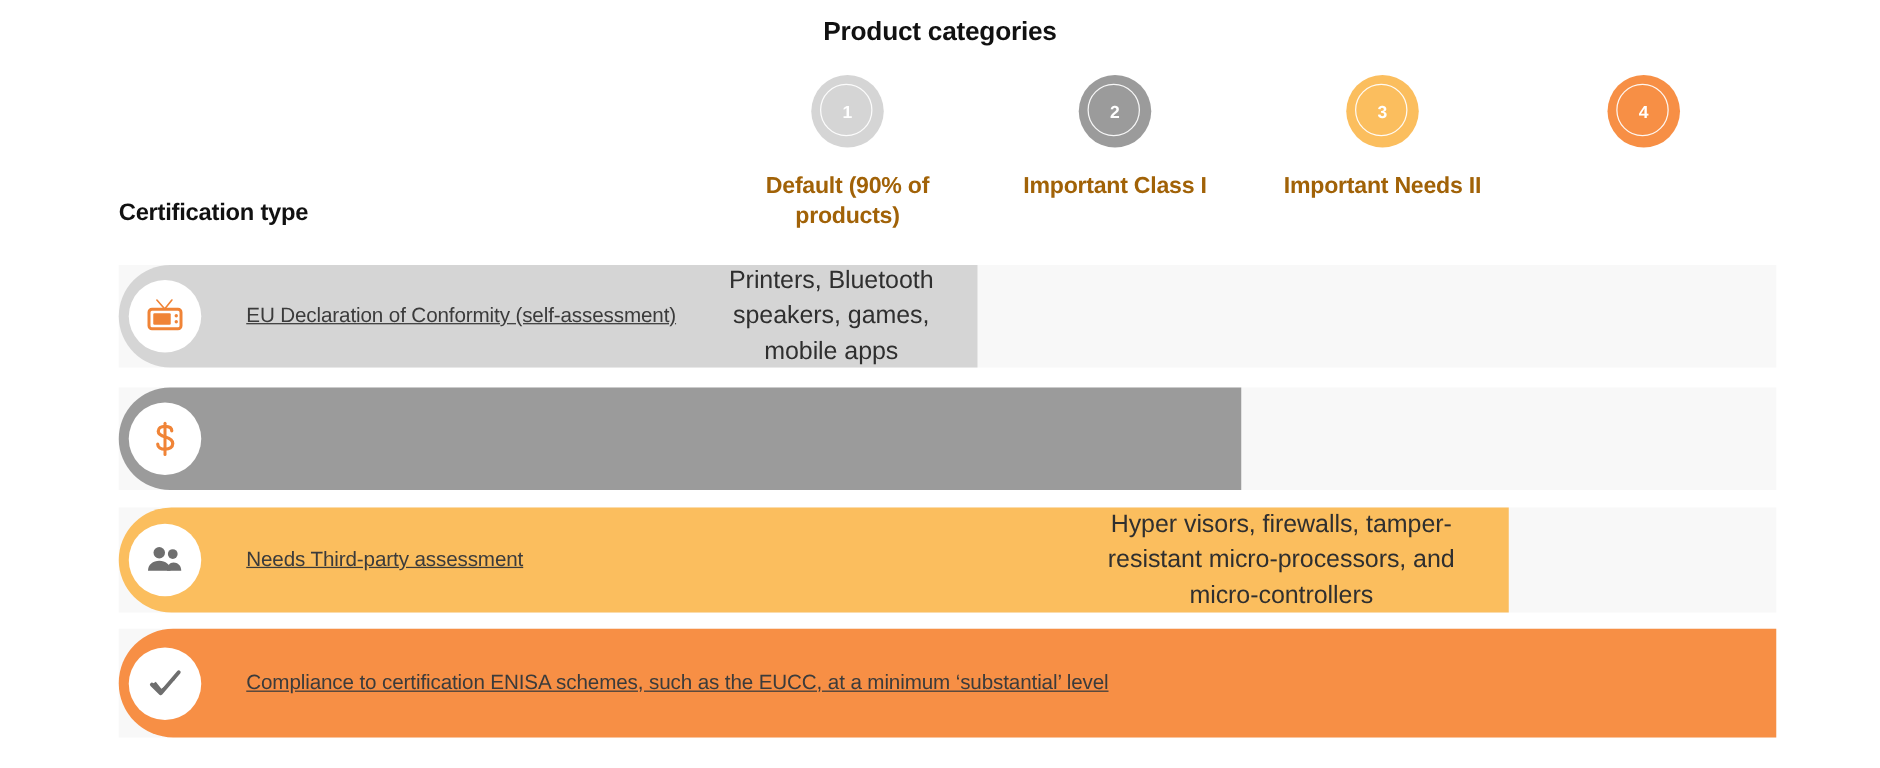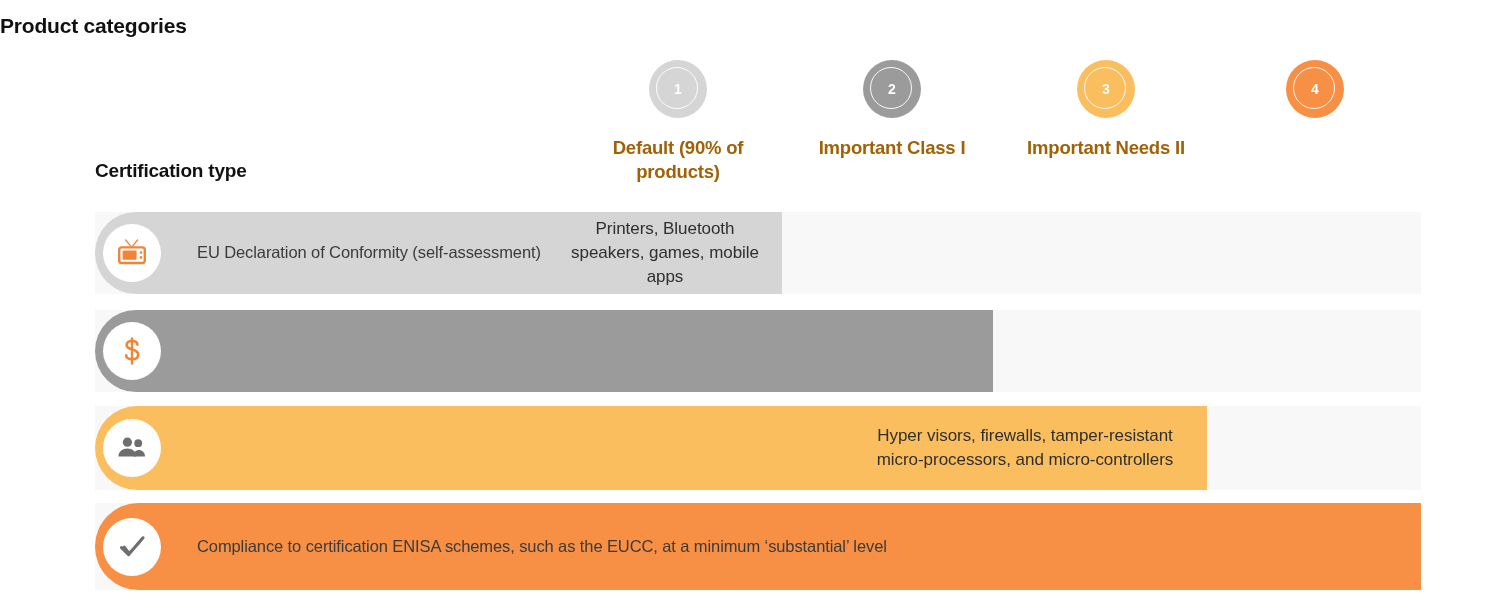--- a/index.html
+++ b/index.html
@@ -15,20 +15,21 @@
     color: #1a1a1a;
     overflow: hidden;
   }
 
   
   #chart-title {
     position: absolute;
     left: 0;
     top: 14px;
     width: 1504px;
+    text-align: center;
     font-size: 21px;
     font-weight: bold;
     letter-spacing: -0.2px;
     color: #111111;
   }
 
   
   #category-header {
     position: absolute;
     left: 560px;
@@ -134,27 +135,28 @@
   .row-label {
     position: absolute;
     left: 102px;
     top: 50%;
     transform: translateY(-50%);
     font-size: 16.5px;
     line-height: 1.4;
     color: #3b3b3b;
     letter-spacing: -0.1px;
     max-width: 900px;
+    text-decoration: underline;
   }
   .cell-text {
     position: absolute;
     top: 50%;
     transform: translateY(-50%);
     text-align: center;
-    font-size: 17px;
+    font-size: 20px;
     line-height: 1.42;
     color: #2f2f2f;
     letter-spacing: -0.05px;
   }
 
   
   #row-1 { top: 212px; height: 82px; }
   #row-2 { top: 310px; height: 82px; }
   #row-3 { top: 406px; height: 84px; }
   #row-4 { top: 503px; height: 87px; }
@@ -237,20 +239,21 @@
   <div class="row-bar" style="width:1112px;background:#fbbe5e;">
   </div>
   <div class="icon-badge">
     <svg width="34" height="26" viewBox="0 0 34 26" aria-hidden="true">
       <circle cx="12.4" cy="7.2" r="4.6" fill="#6e6e6e"></circle>
       <circle cx="23.2" cy="8.2" r="3.9" fill="#6e6e6e"></circle>
       <path d="M3.4 21.6 C3.4 16.6 7.4 13.6 12.4 13.6 C17.4 13.6 21.4 16.6 21.4 21.6 Z" fill="#6e6e6e"></path>
       <path d="M18.6 21.6 C18.6 17.8 20.8 15 23.8 15 C27.2 15 30 17.4 30 21.6 Z" fill="#6e6e6e"></path>
     </svg>
   </div>
+  <div class="row-label" style="width:500px;">Needs Third-party assessment</div>
   <div class="cell-text" style="left:765px;width:330px;">Hyper visors, firewalls, tamper-resistant micro-processors, and micro-controllers</div>
 </div>
 
 <div class="row" id="row-4">
   <div class="row-track"></div>
   <div class="row-bar" style="width:1326px;background:#f78f45;">
   </div>
   <div class="icon-badge">
     <svg width="32" height="30" viewBox="0 0 32 30" aria-hidden="true">
       <path d="M5.5 15.6 L12.6 22.6 L27 5.8 L23.6 12.2 L13.1 19.0 L8.6 13.3 Z" fill="#6e6e6e"></path>

